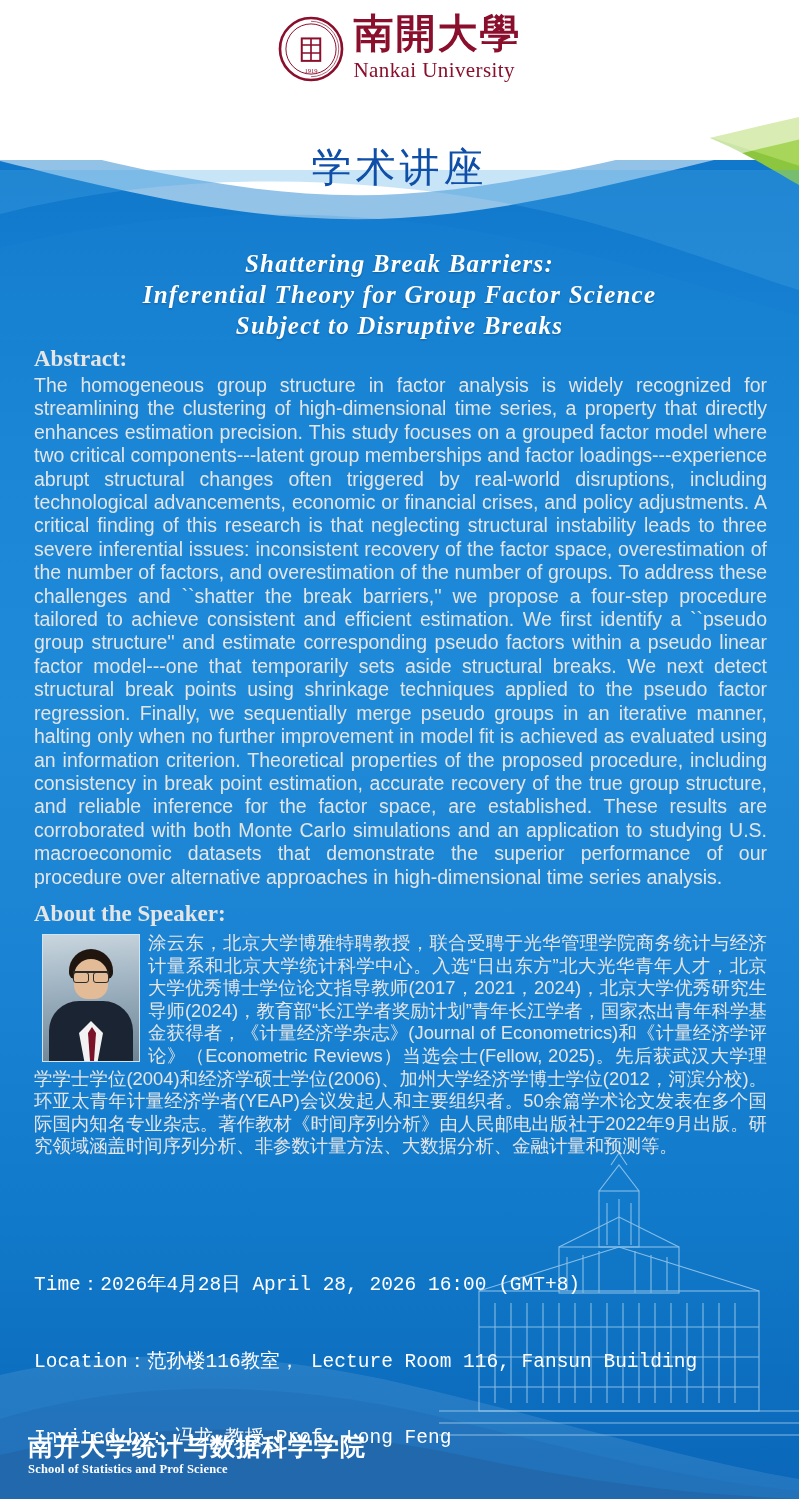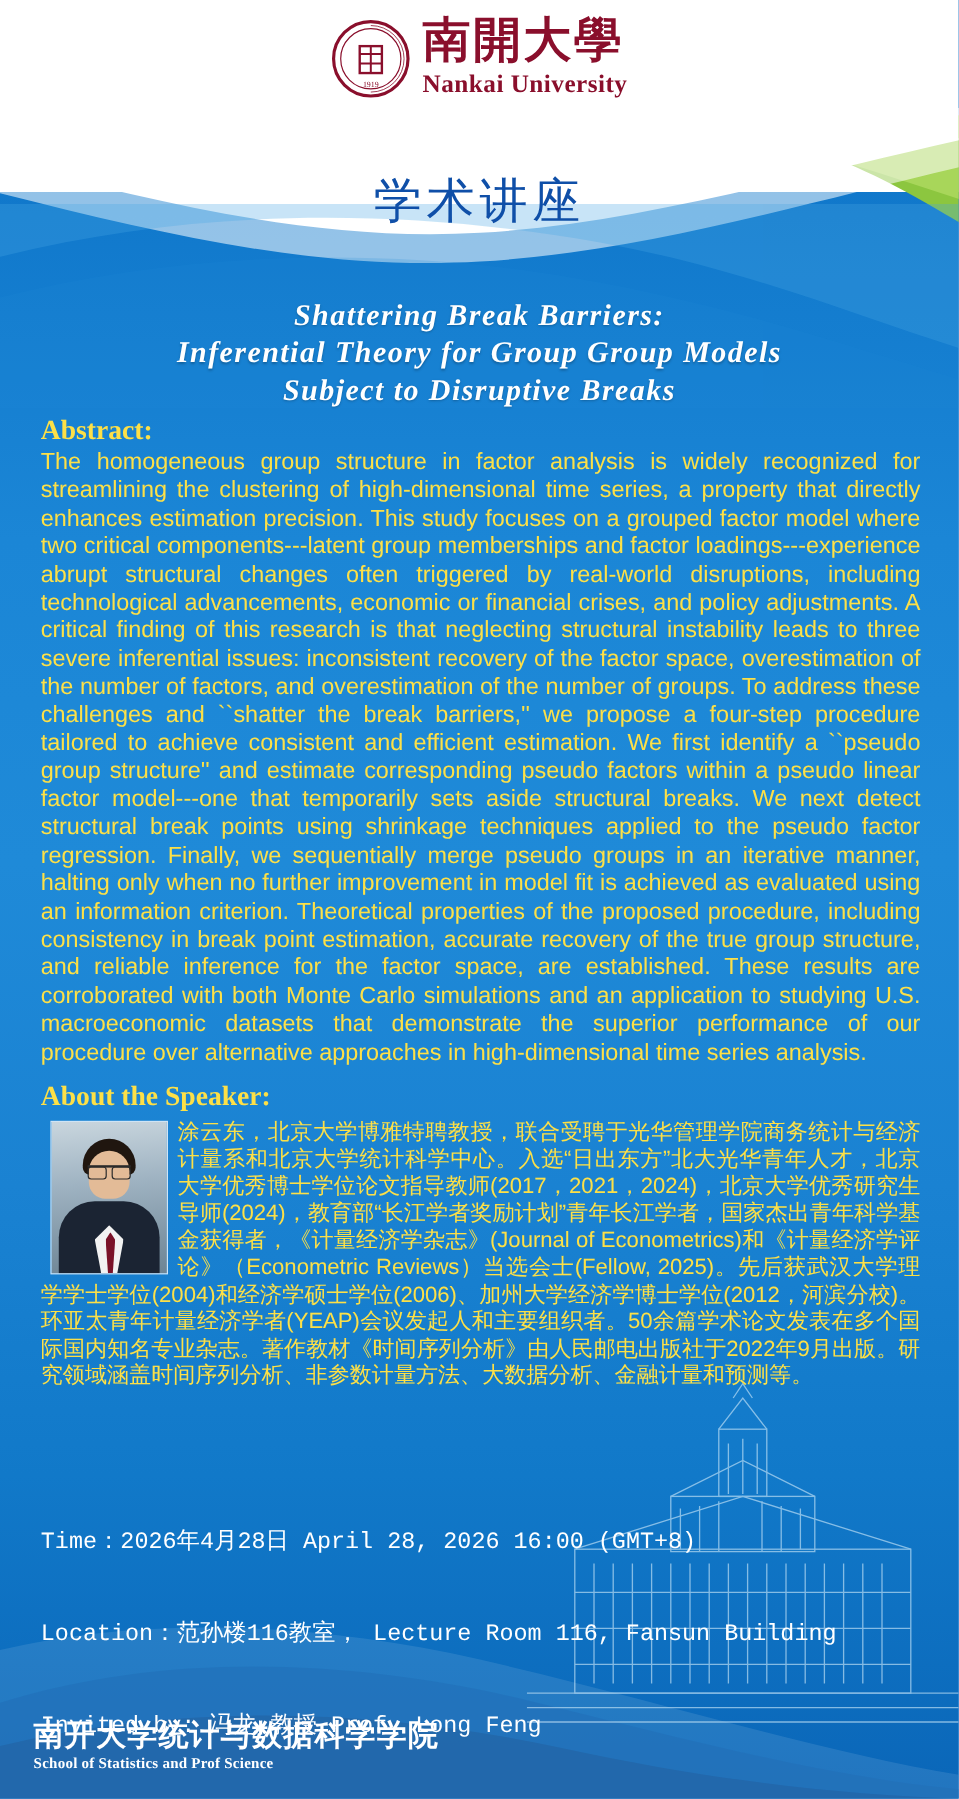--- a/index.html
+++ b/index.html
@@ -84,21 +84,21 @@
     color: #8a0f2c;
     font-size: 40px;
     font-weight: bold;
     letter-spacing: 2px;
     line-height: 1;
   }
   .logo-text-en {
     font-family: "Liberation Serif", serif;
     color: #8a0f2c;
     font-size: 21px;
-    font-weight: bold;
+    font-weight: normal;
     letter-spacing: .4px;
     margin-top: 4px;
   }
   .logo-stack { text-align: left; }
 
   .banner-title {
     position: absolute;
     left: 0; top: 140px;
     width: 799px;
     text-align: center;
@@ -123,21 +123,21 @@
     letter-spacing: 1.2px;
     text-shadow: 0 1px 2px rgba(0,0,0,.25);
     font-style: italic;
   }
 
   
   .content {
     position: absolute;
     left: 34px; top: 345px;
     width: 733px;
-    color: #fde047;
+    color: #e5e5e5;
   }
   .section-head {
     font-family: "Liberation Serif", serif;
     font-weight: bold;
     font-size: 23px;
     line-height: 27px;
     margin: 0 0 2px 0;
   }
   .abstract-text {
     font-family: Liberation Sans, sans-serif;
@@ -322,21 +322,21 @@
         <div class="logo-text-cn">南開大學</div>
         <div class="logo-text-en">Nankai University</div>
       </div>
     </div>
   </div>
 
   <div class="banner-title">学术讲座</div>
 
   <div class="talk-title">
     <div>Shattering Break Barriers:</div>
-    <div>Inferential Theory for Group Group Models</div>
+    <div>Inferential Theory for Group Factor Science</div>
     <div>Subject to Disruptive Breaks</div>
   </div>
 
   <div class="content">
     <div class="section-head">Abstract:</div>
     <p class="abstract-text">The homogeneous group structure in factor analysis is widely recognized for streamlining the clustering of high-dimensional time series, a property that directly enhances estimation precision. This study focuses on a grouped factor model where two critical components---latent group memberships and factor loadings---experience abrupt structural changes often triggered by real-world disruptions, including technological advancements, economic or financial crises, and policy adjustments. A critical finding of this research is that neglecting structural instability leads to three severe inferential issues: inconsistent recovery of the factor space, overestimation of the number of factors, and overestimation of the number of groups. To address these challenges and ``shatter the break barriers,'' we propose a four-step procedure tailored to achieve consistent and efficient estimation. We first identify a ``pseudo group structure'' and estimate corresponding pseudo factors within a pseudo linear factor model---one that temporarily sets aside structural breaks. We next detect structural break points using shrinkage techniques applied to the pseudo factor regression. Finally, we sequentially merge pseudo groups in an iterative manner, halting only when no further improvement in model fit is achieved as evaluated using an information criterion. Theoretical properties of the proposed procedure, including consistency in break point estimation, accurate recovery of the true group structure, and reliable inference for the factor space, are established. These results are corroborated with both Monte Carlo simulations and an application to studying U.S. macroeconomic datasets that demonstrate the superior performance of our procedure over alternative approaches in high-dimensional time series analysis.</p>
 
     <div class="section-head speaker-head">About the Speaker:</div>
 
     <div class="speaker-block">

